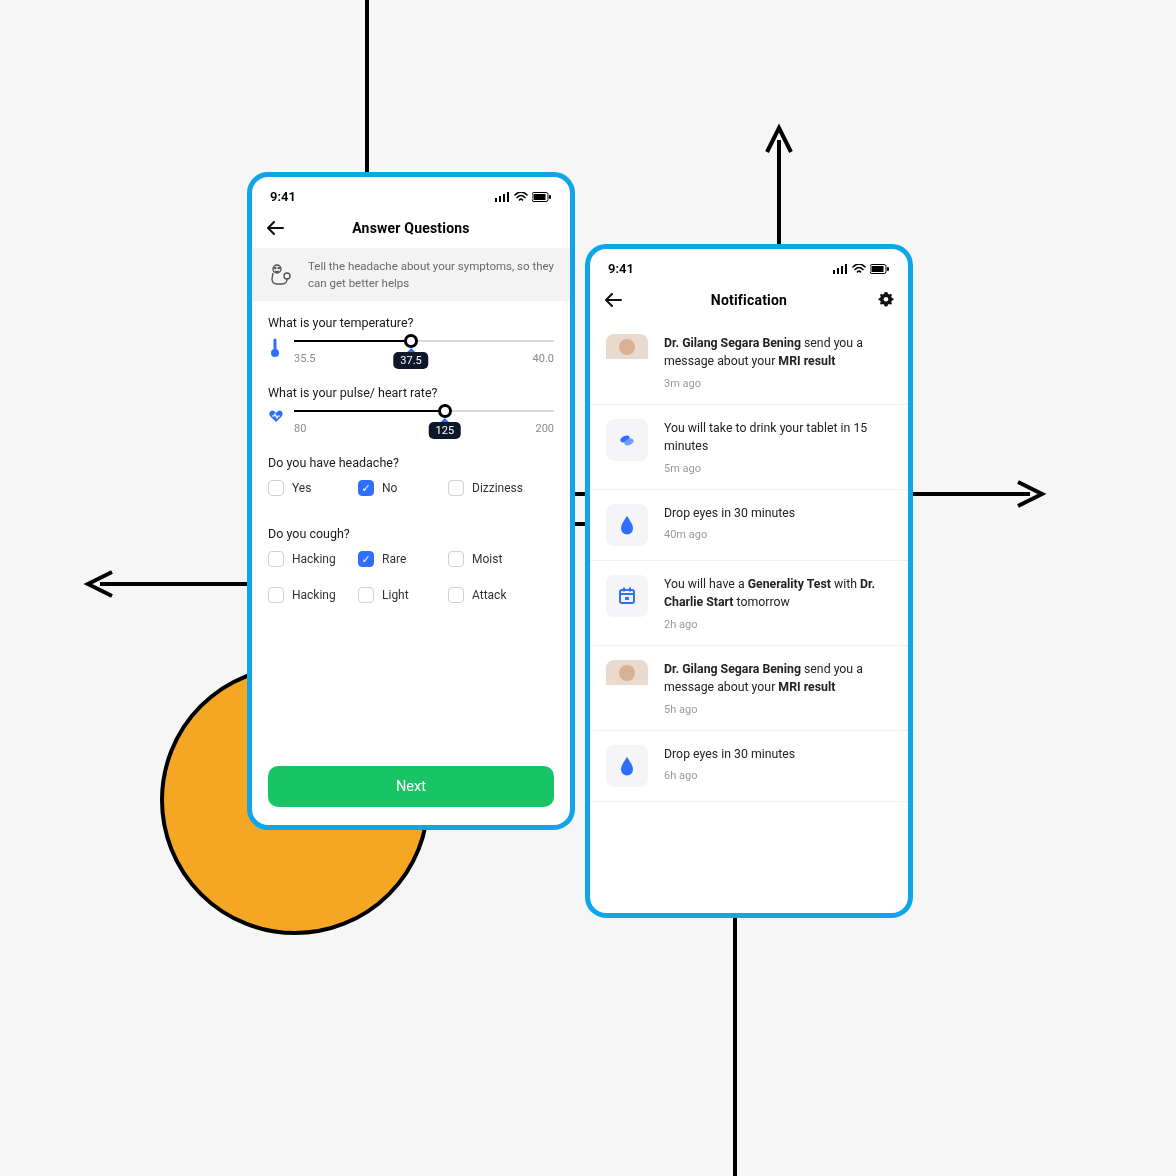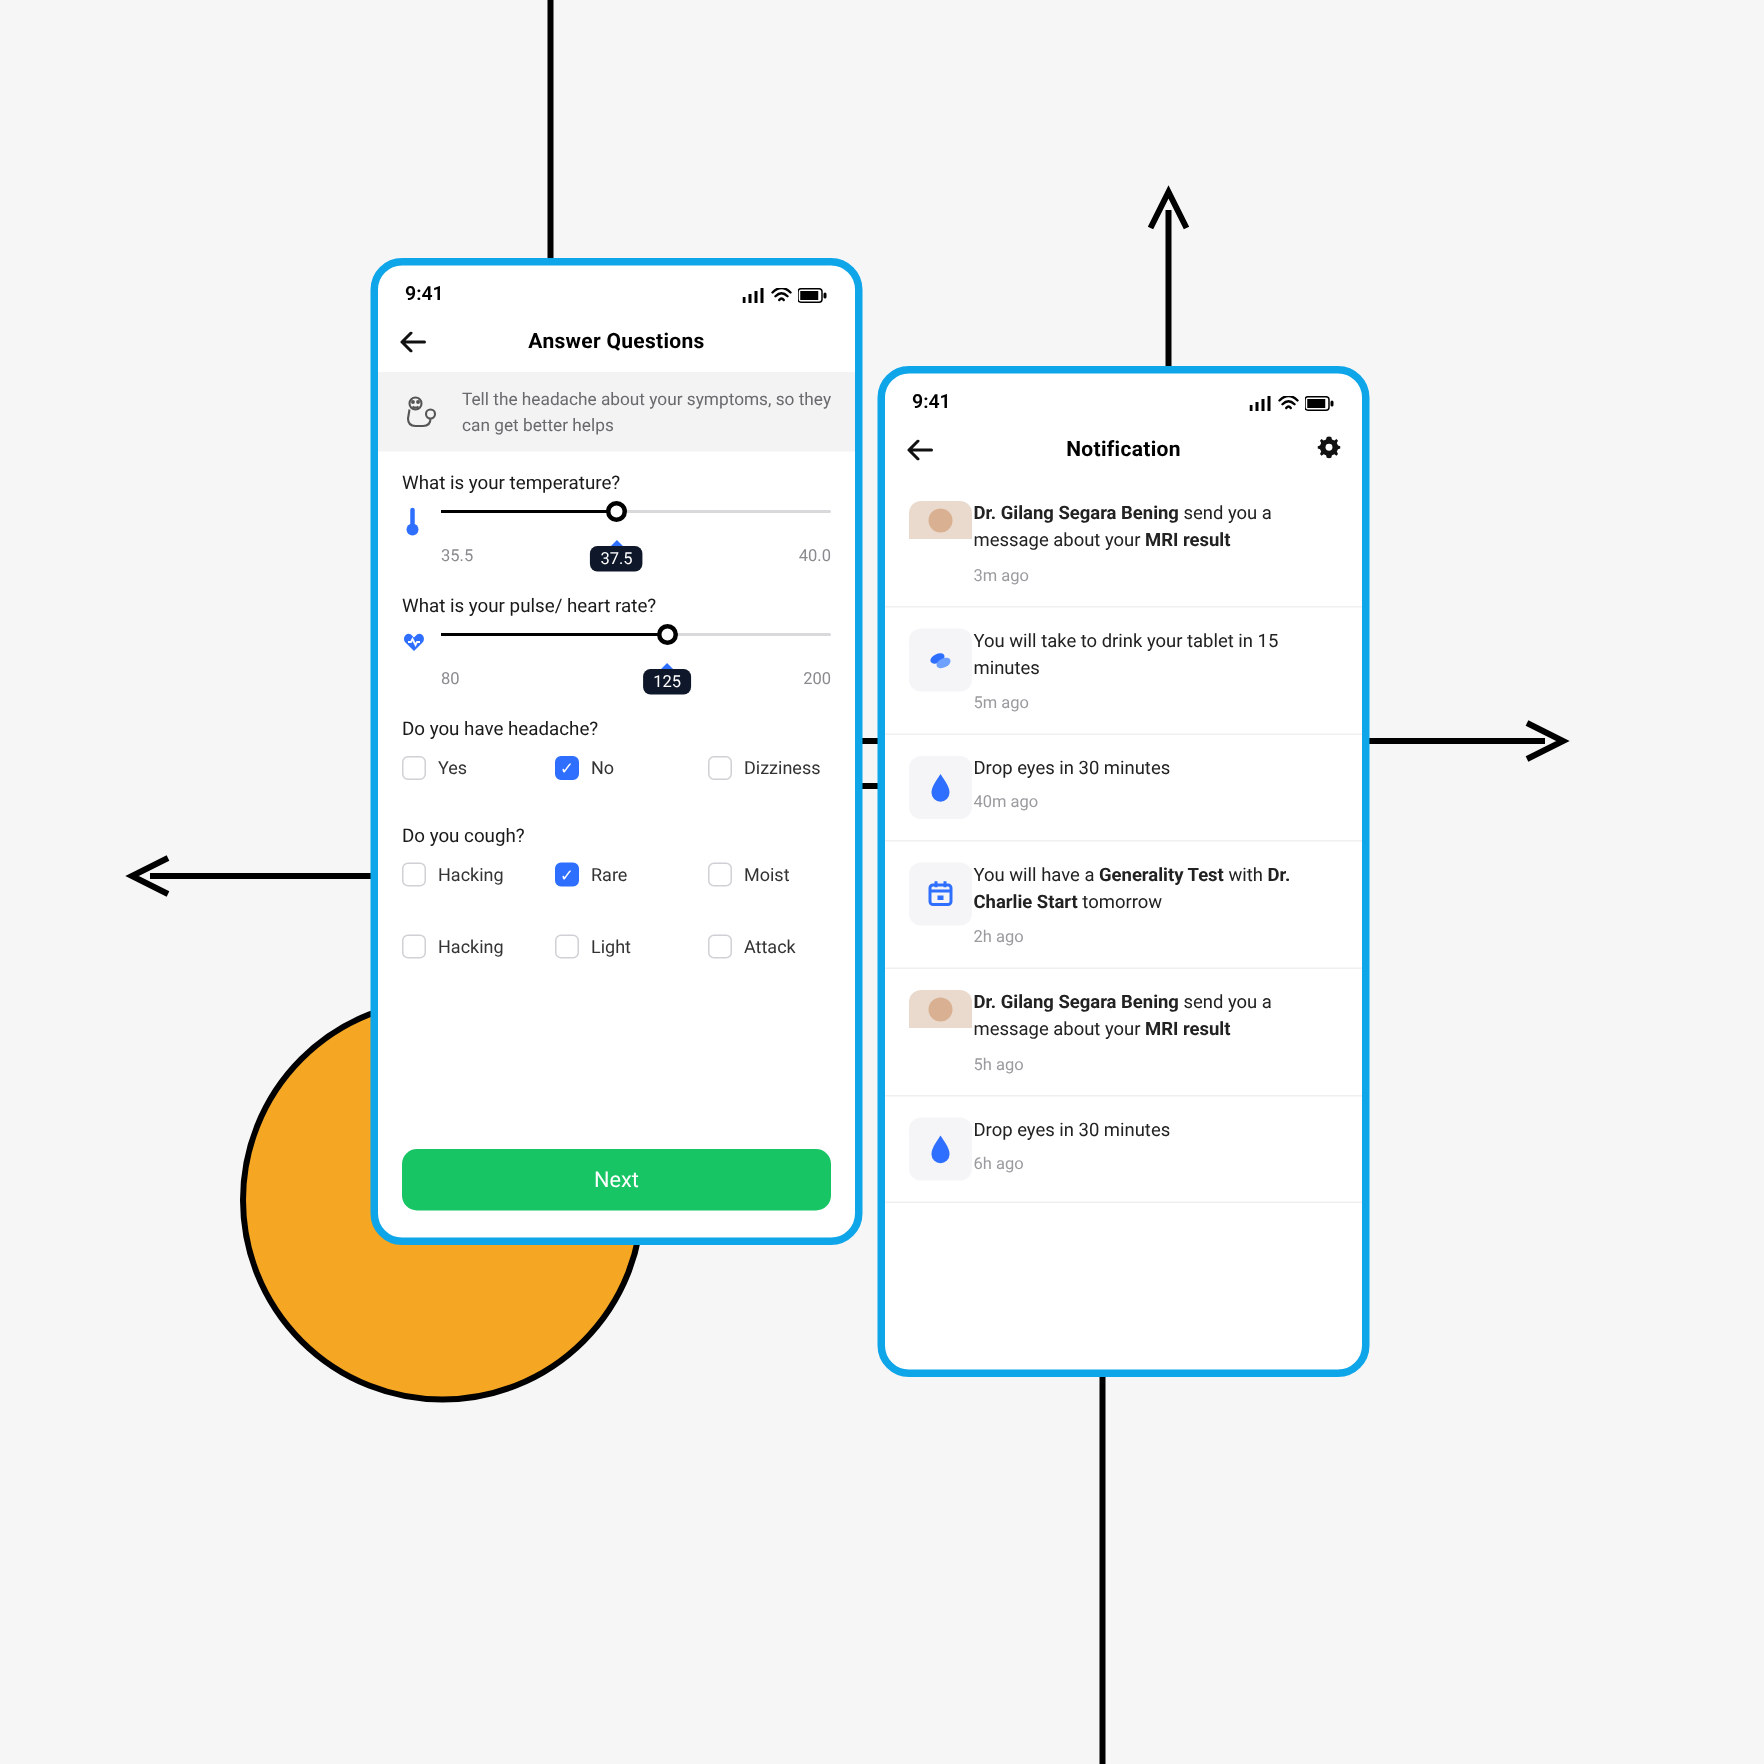--- a/index.html
+++ b/index.html
@@ -66,33 +66,33 @@
     height:2px; background:#d9d9dc; border-radius:2px; position:relative;
   }
   .slider-fill {
     position:absolute; left:0; top:0; height:2px; background:#000;
   }
   .slider-thumb {
     position:absolute; top:-6px; width:14px; height:14px;
     background:#fff; border:3px solid #000; border-radius:50%;
     transform:translateX(-50%);
   }
-  .slider-meta { display:flex; justify-content:space-between; margin-top:22px; font-size:11px; color:#8a8a8f; }
+  .slider-meta { display:flex; justify-content:space-between; margin-top:10px; font-size:11px; color:#8a8a8f; }
   .slider-badge {
     display:inline-block; background:#0f172a; color:#fff; font-size:11px;
     padding:2px 7px; border-radius:5px; position:relative;
   }
   .slider-badge::before {
     content:""; position:absolute; left:50%; top:-4px; transform:translateX(-50%);
     border-left:4px solid transparent; border-right:4px solid transparent;
     border-bottom:4px solid #2f6fff;
   }
   .slider-badge-wrap { position:absolute; transform:translateX(-50%); }
 
-  .check-row { display:flex; gap:22px; flex-wrap:wrap; }
+  .check-row { display:flex; gap:10px; flex-wrap:wrap; }
   .check-item {
     display:flex; align-items:center; gap:8px;
     width: 80px; margin-bottom:10px;
     font-size:12px; color:#333;
   }
   .check-box {
     width:16px; height:16px; border:1.5px solid #d0d0d5; border-radius:4px;
     display:flex; align-items:center; justify-content:center;
     flex-shrink:0;
   }
@@ -100,21 +100,21 @@
 
   .next-btn {
     position:absolute; bottom:18px; left:16px; right:16px;
     background:#18c564; color:#fff; text-align:center;
     padding:12px 0; border-radius:10px; font-weight:400; font-size:14.5px;
   }
 
   
   .notif-list { padding: 0 0; }
   .notif-item {
-    display:flex; gap:1px; padding:14px 16px;
+    display:flex; gap:16px; padding:14px 16px;
     border-bottom:1px solid #f0f0f2;
   }
   .notif-icon {
     width:42px; height:42px; border-radius:8px;
     background:#f5f5f7; display:flex; align-items:center; justify-content:center;
     flex-shrink:0; font-size:18px; color:#2f6fff;
   }
   .notif-avatar {
     width:42px; height:42px; border-radius:8px;
     background: linear-gradient(#e9dacd 60%, #fff 60%);

